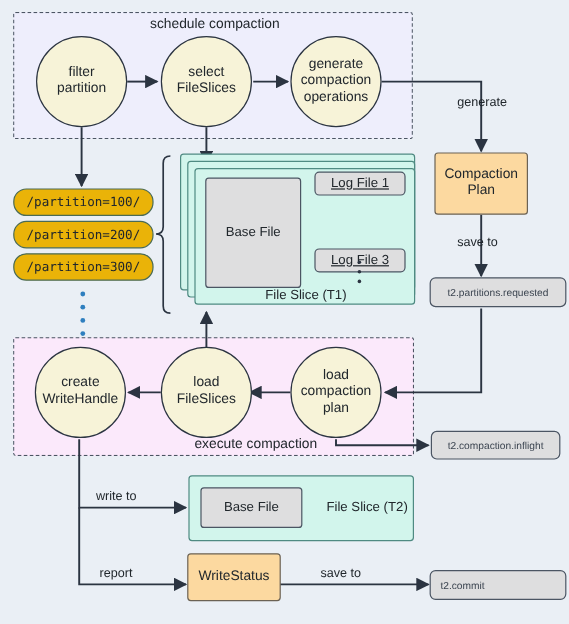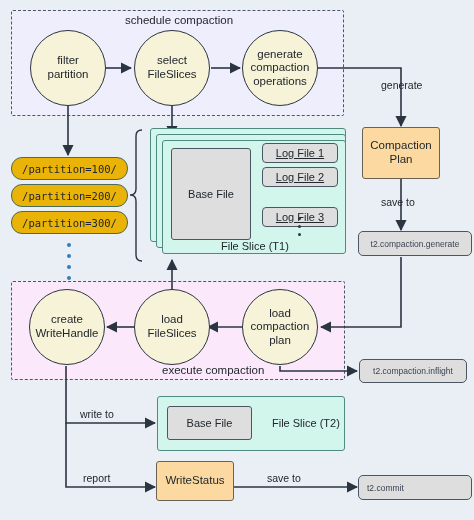--- a/index.html
+++ b/index.html
@@ -217,21 +217,21 @@
   <div class="node orange" style="left:362px; top:127px; width:78px; height:52px;">
     <div>
       <div>Compaction</div>
       <div>Plan</div>
     </div>
   </div>
 
   <div class="edge-label" style="left:381px; top:196px;">save to</div>
 
   <div class="node timeline" style="left:358px; top:231px; width:114px; height:25px;">
-    <span>t2.compaction.generate</span>
+    <span>t2.partitions.requested</span>
   </div>
 
   <div class="node pill" style="left:11px; top:157px; width:117px; height:23px;">
     <span>/partition=100/</span>
   </div>
   <div class="node pill" style="left:11px; top:184px; width:117px; height:23px;">
     <span>/partition=200/</span>
   </div>
   <div class="node pill" style="left:11px; top:211px; width:117px; height:23px;">
     <span>/partition=300/</span>
@@ -247,23 +247,20 @@
   <div class="slice-card" style="left:156px; top:134px; width:190px; height:114px;"></div>
   <div class="slice-card" style="left:162px; top:140px; width:184px; height:114px;"></div>
 
   <div class="node greybox" style="left:171px; top:148px; width:80px; height:92px;">
     <span>Base File</span>
   </div>
 
   <div class="node logbox" style="left:262px; top:143px; width:76px; height:20px;">
     <span>Log File 1</span>
   </div>
-  <div class="node logbox" style="left:262px; top:167px; width:76px; height:20px;">
-    <span>Log File 2</span>
-  </div>
   <div class="node logbox" style="left:262px; top:191px; width:76px; height:20px;margin-top:16px;">
     <span>Log File 3</span>
   </div>
   <div class="vdots small" style="left:298px; top:217px; gap:5px;">
     <i></i>
       <i></i>
       <i></i>
   </div>
 
   <div class="slice-label" style="left:221px; top:240px;">File Slice (T1)</div>

